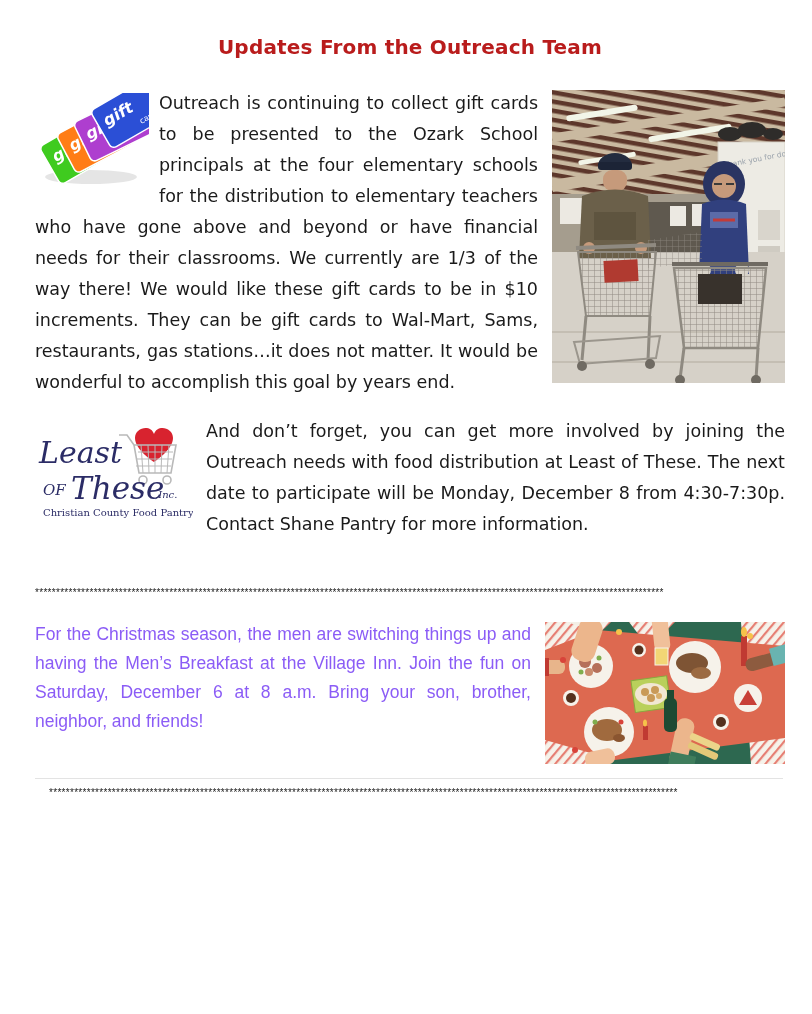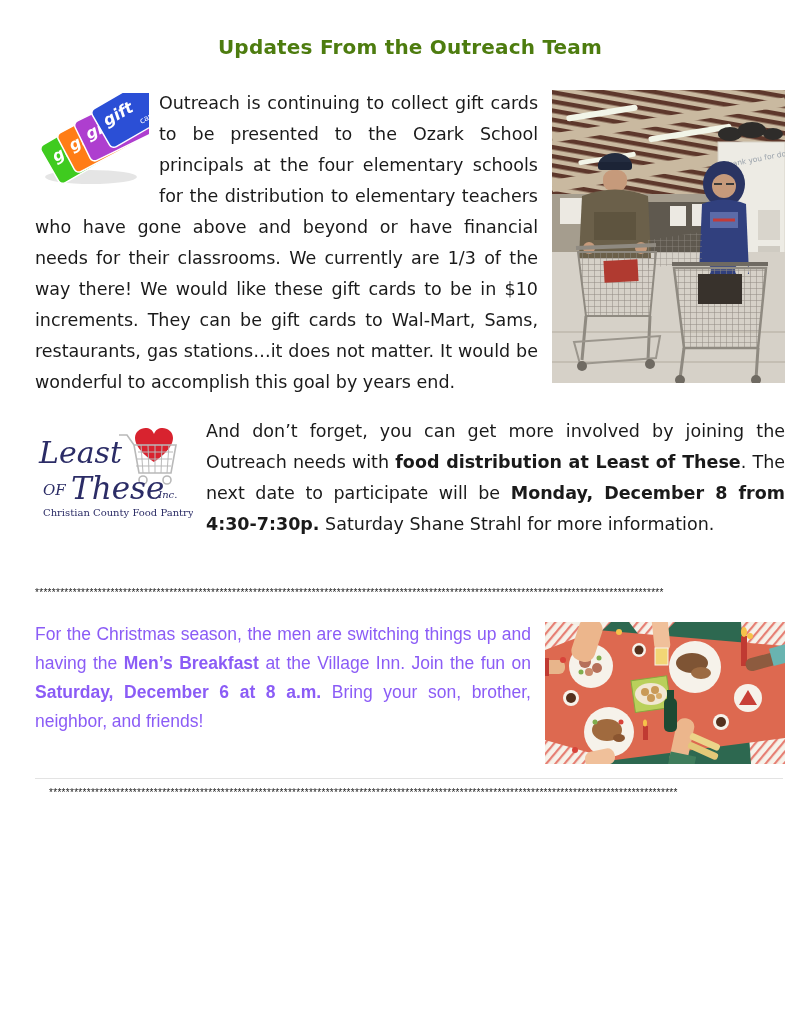--- a/index.html
+++ b/index.html
@@ -1,21 +1,21 @@
 <!DOCTYPE html>
 <html><head>
 <meta charset="utf-8">
 <style>
   html,body { margin:0; padding:0; background:#ffffff; }
   body { width:812px; height:1014px; overflow:hidden;
          font-family:"DejaVu Sans", sans-serif; color:#1a1a1a; }
   .page { padding:34px 27px 0 35px; box-sizing:border-box; width:812px; height:1014px; }
 
   h1.title { font-size:20px; line-height:26px; font-weight:bold; text-align:center;
-             margin:0 0 28px 0; letter-spacing:0.2px; color:#4d7c0f; }
+             margin:0 0 28px 0; letter-spacing:0.2px; color:#b91c1c; }
 
   .sec { position:relative; }
   .sec::after { content:""; display:block; clear:both; }
 
   p.body { margin:0; font-size:17.5px; line-height:31px; text-align:justify;
            text-justify:inter-word; color:#1a1a1a; }
   p.p1 { margin-bottom:31px; }
 
   .photo-fig { float:right; width:233px; height:293px; margin:2px 0 10px 14px; display:block; }
   .gift-fig  { float:left;  width:116px; height:94px;  margin:5px 10px 4px -2px; display:block; }
@@ -28,21 +28,21 @@
            letter-spacing:0.3px; color:#1a1a1a; white-space:nowrap; overflow:hidden; }
   .stars1 { margin-top:46px; }
   .stars2 { margin-top:7px; padding-left:14px; margin-right:16px; }
 
   .sec3 { margin-top:20px; }
   p.p4 { font-family:"Liberation Sans", sans-serif; font-size:17.5px; line-height:29px;
          color:#8b5cf6; }
 
   .endline { border-top:1px solid #e3e3e3; margin:8px 2px 0 0; height:0; }
 
-  b { font-weight:bold; }
+  b { font-weight:normal; }
   svg text { user-select:none; }
 </style>
 </head>
 <body>
 
 <div class="page">
 
   <h1 class="title">Updates From the Outreach Team</h1>
 
   <div class="sec sec1">
@@ -177,21 +177,21 @@
       </g>
       <g font-family="DejaVu Serif, serif" font-style="italic" fill="#2b2c66">
         <text x="4" y="42" font-size="30">Least</text>
         <text x="8" y="74" font-size="15">OF</text>
         <text x="36" y="78" font-size="31">These</text>
         <text x="120" y="77" font-size="10">,Inc.</text>
       </g>
       <text x="8" y="95" font-family="DejaVu Serif, serif" font-size="10" fill="#2b2c66">Christian County Food Pantry</text>
     </svg>
 
-    <p class="body p3"><span>And don’t forget, you can get more involved by joining the Outreach needs with </span><b>food distribution at Least of These</b><span>. The next date to participate will be </span><b>Monday, December 8 from 4:30-7:30p.</b><span> Saturday Shane Strahl for more information.</span></p>
+    <p class="body p3"><span>And don’t forget, you can get more involved by joining the Outreach needs with </span><b>food distribution at Least of These</b><span>. The next date to participate will be </span><b>Monday, December 8 from 4:30-7:30p.</b><span> Contact Shane Pantry for more information.</span></p>
   </div>
 
   <div class="stars stars1">******************************************************************************************************************************************************</div>
 
   <div class="sec sec3">
 
     <svg class="dinner-fig" viewBox="0 0 240 142" xmlns="http://www.w3.org/2000/svg">
       <defs>
         <pattern id="rstripe" width="7" height="7" patternUnits="userSpaceOnUse" patternTransform="rotate(40)">
           <rect width="7" height="7" fill="#f6f2ea"></rect>

